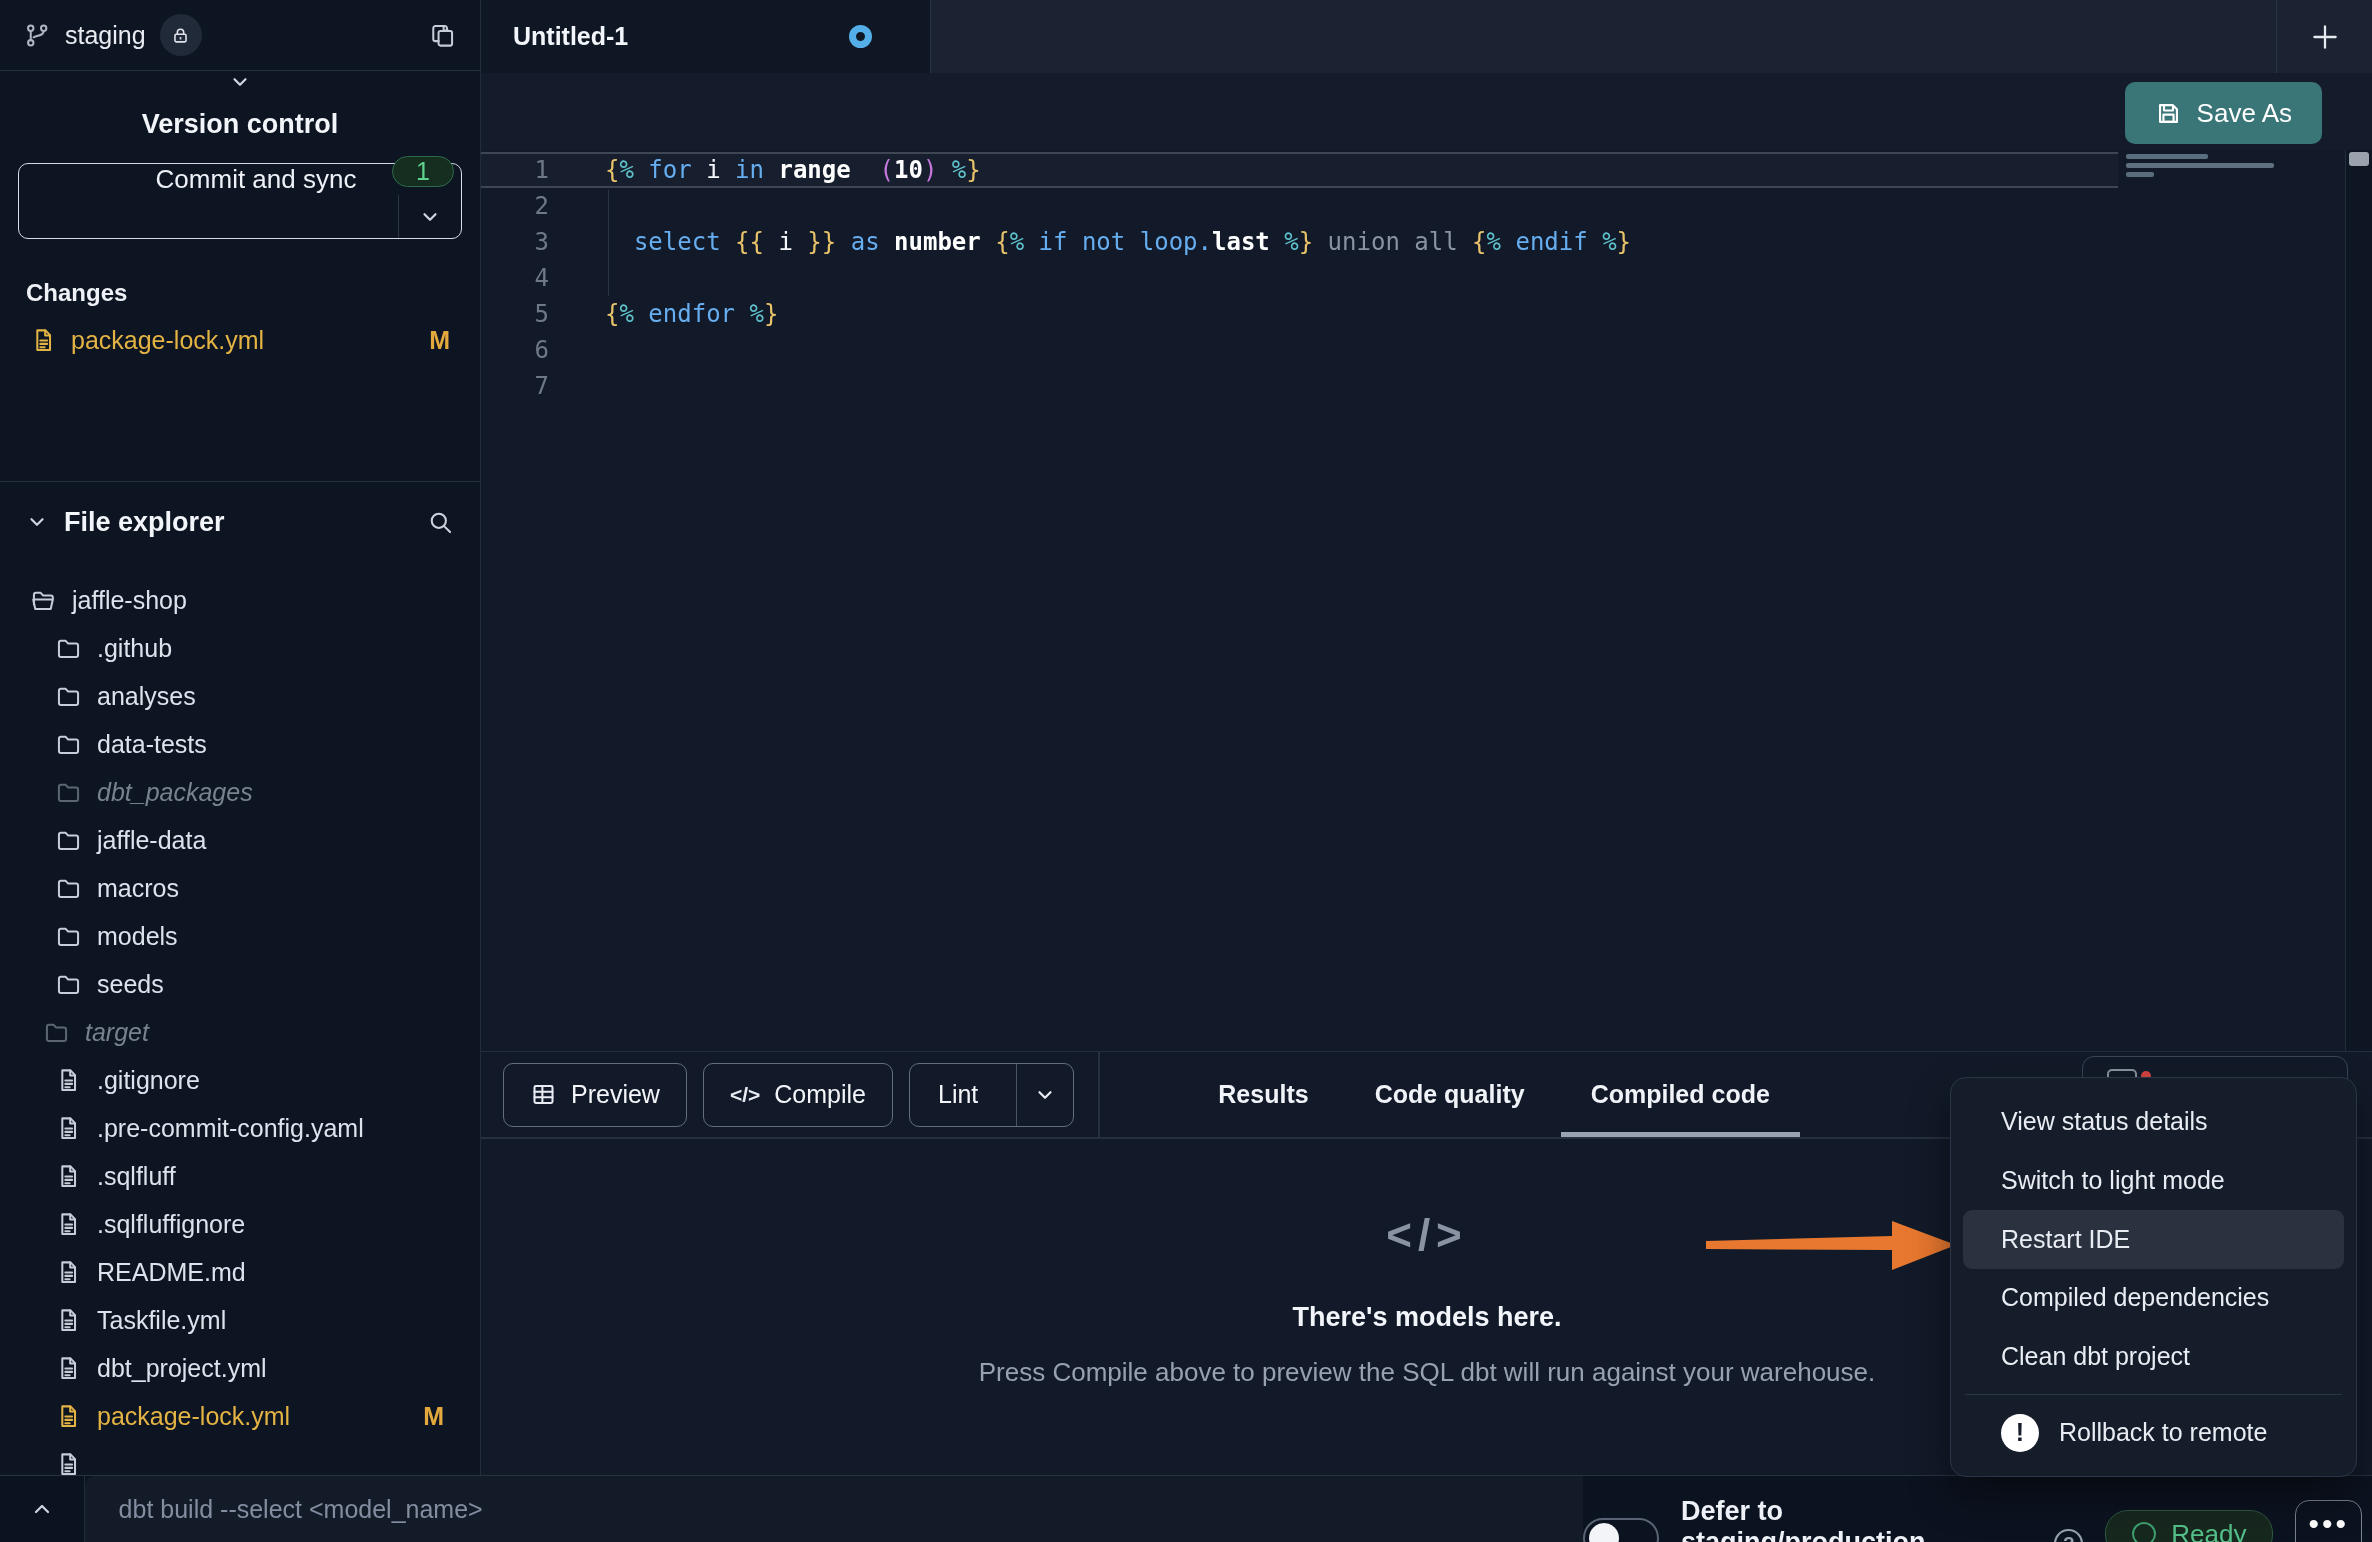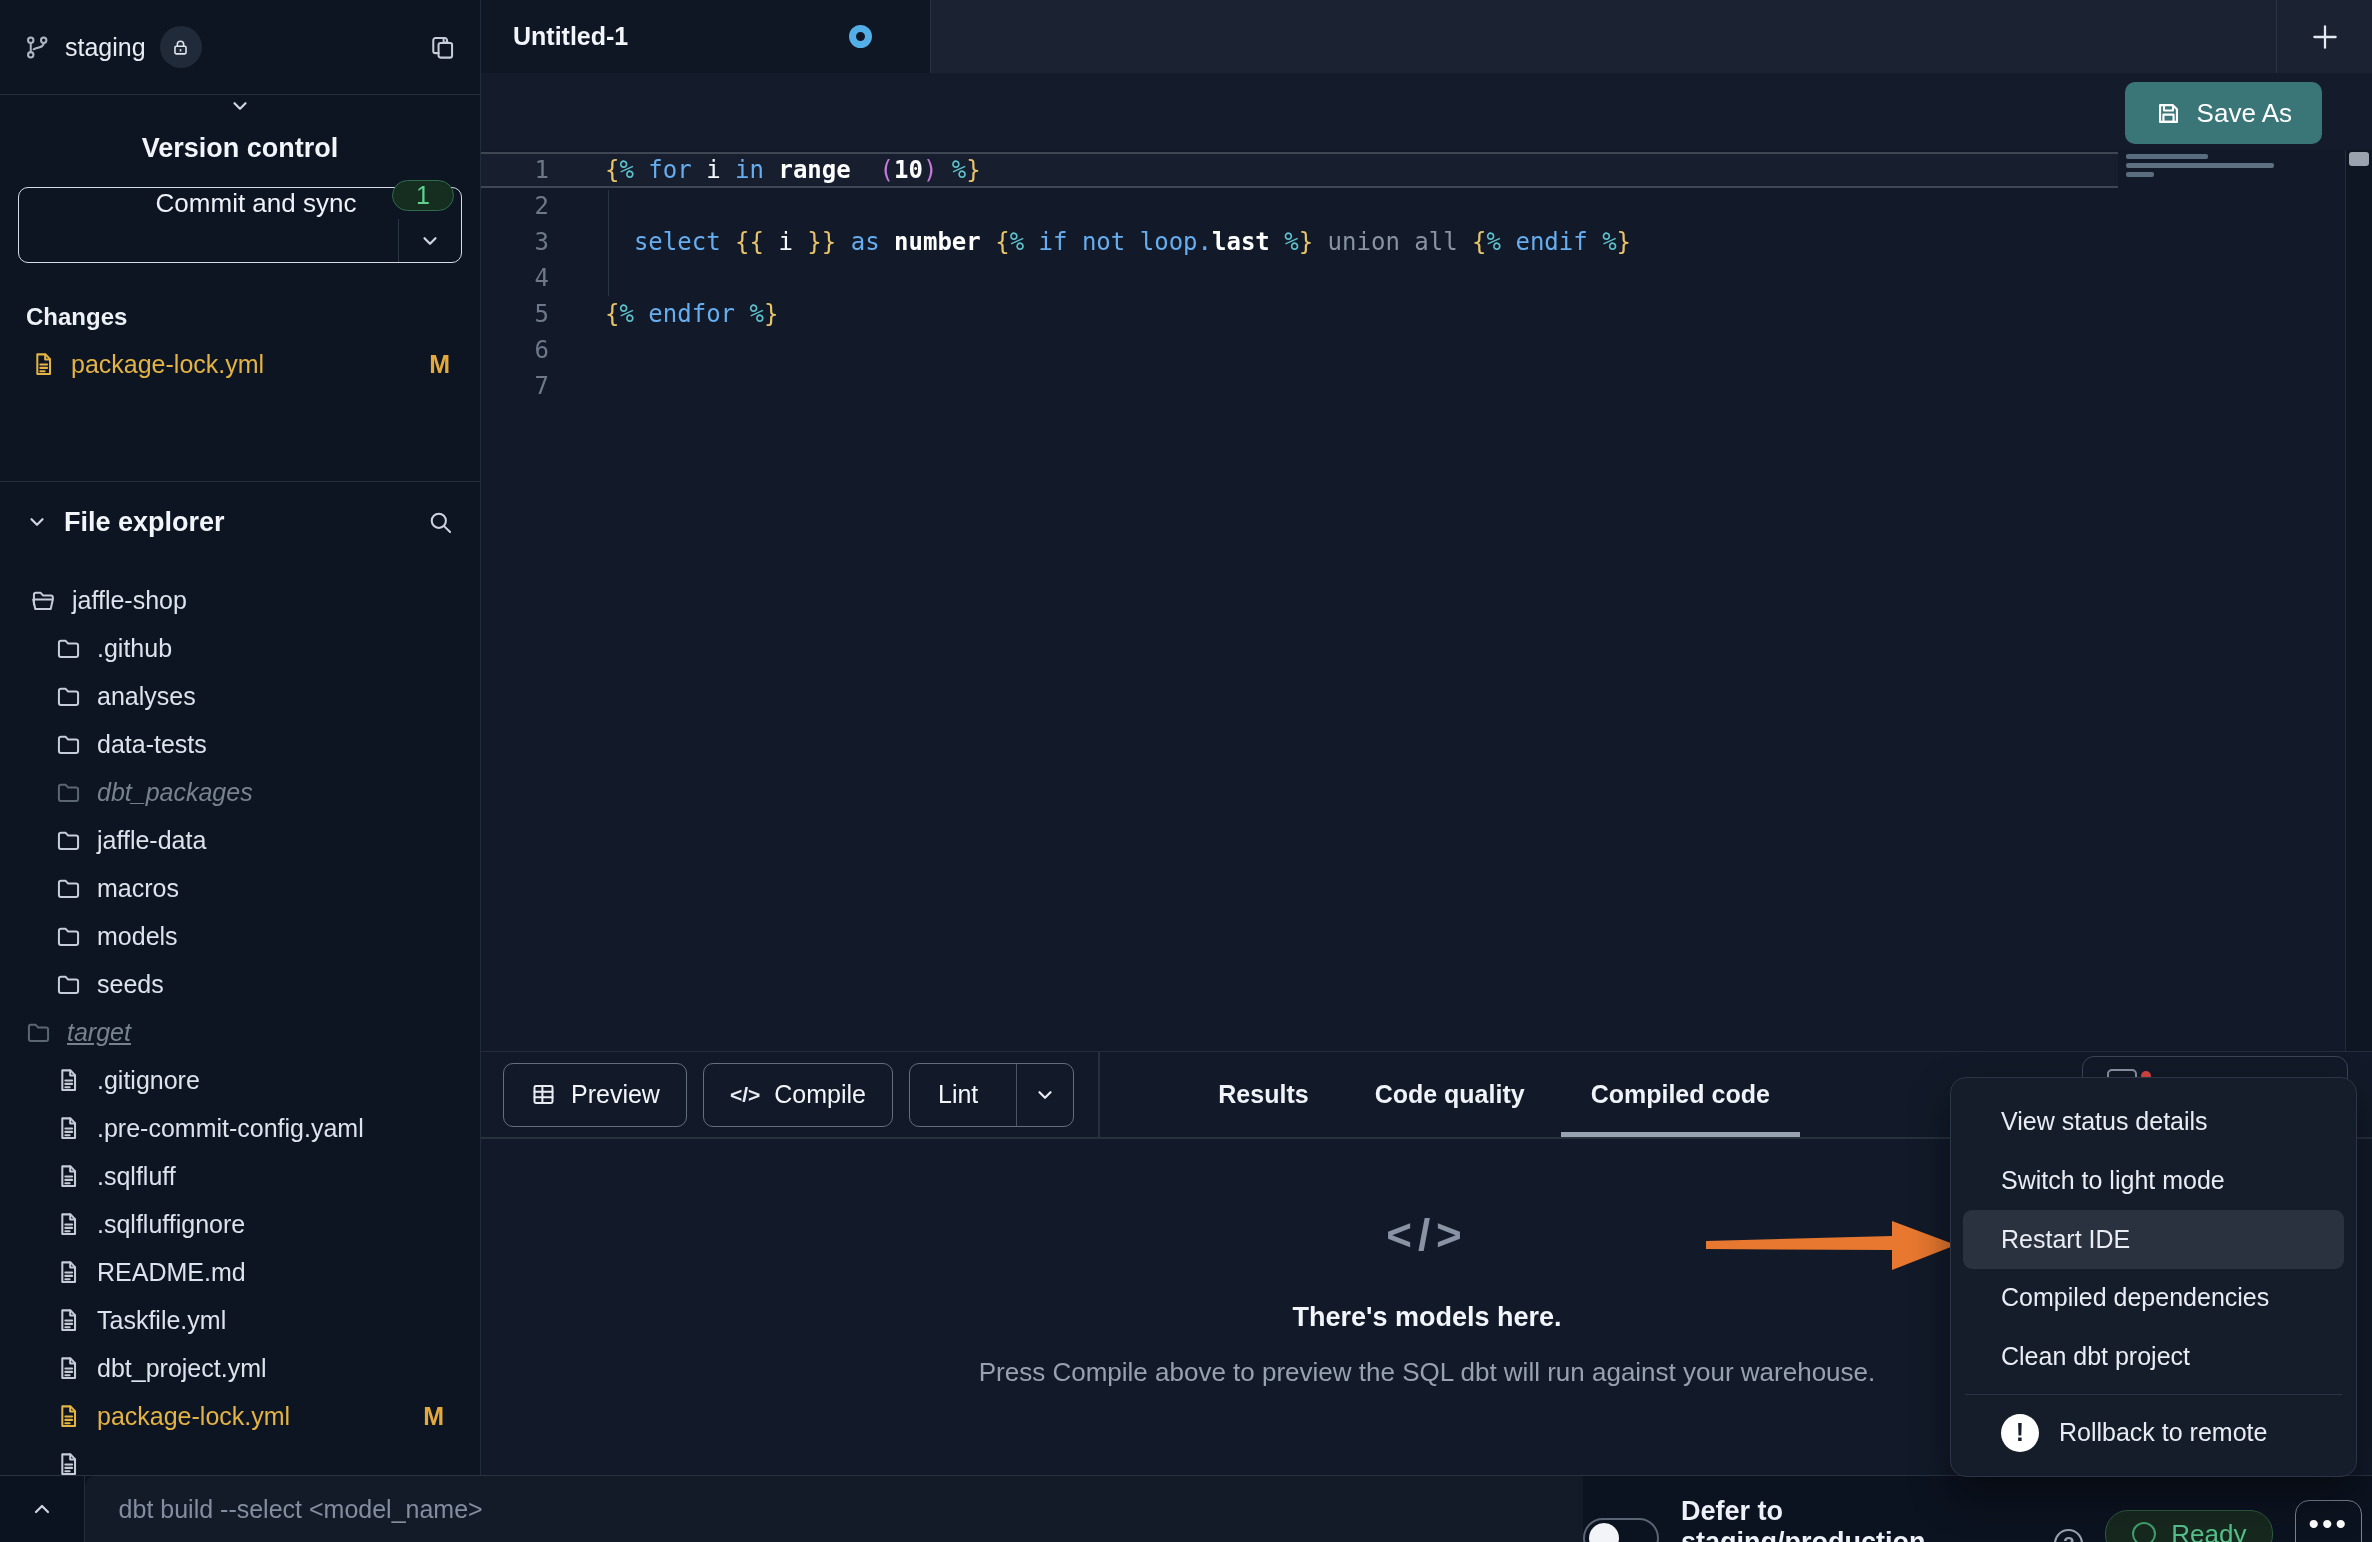--- a/index.html
+++ b/index.html
@@ -4,21 +4,21 @@
 <style>
   html,body{margin:0;padding:0;width:2372px;height:1542px;overflow:hidden;background:#0e1522;
     font-family:"Liberation Sans", sans-serif; color:#e9edf4;}
   .app{position:relative;width:2372px;height:1542px;background:#0e1522;}
   .abs{position:absolute;}
   .ic{display:inline-flex;align-items:center;justify-content:center;line-height:0;}
   .ic svg{display:block;}
 
   
   .sidebar{left:0;top:0;width:480px;height:1475px;background:#0e1522;border-right:1px solid #232c3a;}
-  .side-header{height:70px;display:flex;align-items:center;gap:14px;padding:12px 24px;border-bottom:1px solid #232c3a;}
+  .side-header{height:70px;display:flex;align-items:center;gap:14px;padding:0 24px;border-bottom:1px solid #232c3a;}
   .branch-name{font-size:25px;color:#e8ecf2;}
   .lock-chip{width:42px;height:42px;border-radius:50%;background:#212a39;display:flex;align-items:center;justify-content:center;color:#dfe4ec;}
   .copy-btn{margin-left:auto;color:#c6cdd8;}
   .section-head{display:flex;align-items:center;gap:16px;padding:0 26px;color:#f2f5f9;}
   .section-title{font-size:27px;font-weight:bold;}
   .vc-head{height:80px;flex-direction:column;}
   .vc-badge{margin-left:auto;min-width:60px;height:47px;border-radius:24px;background:#152e20;border:1.5px solid #2e6b4b;
     color:#5fd28e;font-size:25px;display:flex;align-items:center;justify-content:center;}
   .commit-btn{margin:12px 18px 0 18px;height:74px;border:1.5px solid #d5dce8;border-radius:10px;display:flex;align-items:center;
     font-size:26px;color:#eef2f8;background:transparent;flex-direction:column;}
@@ -271,21 +271,21 @@
             <span>models</span>
           </div>
           <div class="tree-row" style="padding-left: 55px;">
             <span class="ic">
               <svg width="27" height="27" viewBox="0 0 24 24" fill="none" stroke="currentColor" stroke-width="1.8" stroke-linecap="round" stroke-linejoin="round">
                 <path d="M3.5 7c0-1 .8-1.8 1.8-1.8h4.2l2 2.3h7.2c1 0 1.8.8 1.8 1.8v8.4c0 1-.8 1.8-1.8 1.8H5.3c-1 0-1.8-.8-1.8-1.8V7z"></path>
               </svg>
             </span>
             <span>seeds</span>
           </div>
-          <div class="tree-row muted" style="padding-left: 25px; text-decoration: underline;">
+          <div class="tree-row muted" style="padding-left: 43px;">
             <span class="ic">
               <svg width="27" height="27" viewBox="0 0 24 24" fill="none" stroke="currentColor" stroke-width="1.8" stroke-linecap="round" stroke-linejoin="round">
                 <path d="M3.5 7c0-1 .8-1.8 1.8-1.8h4.2l2 2.3h7.2c1 0 1.8.8 1.8 1.8v8.4c0 1-.8 1.8-1.8 1.8H5.3c-1 0-1.8-.8-1.8-1.8V7z"></path>
               </svg>
             </span>
             <span>target</span>
           </div>
           <div class="tree-row" style="padding-left: 55px;">
             <span class="ic">
               <svg width="27" height="27" viewBox="0 0 24 24" fill="none" stroke="currentColor" stroke-width="1.8" stroke-linecap="round" stroke-linejoin="round">

